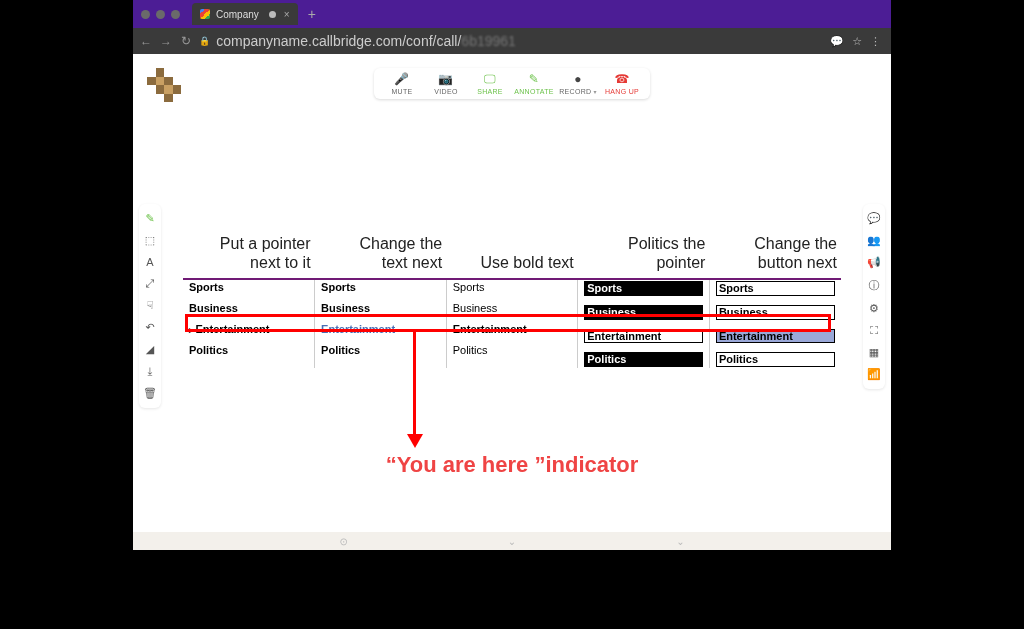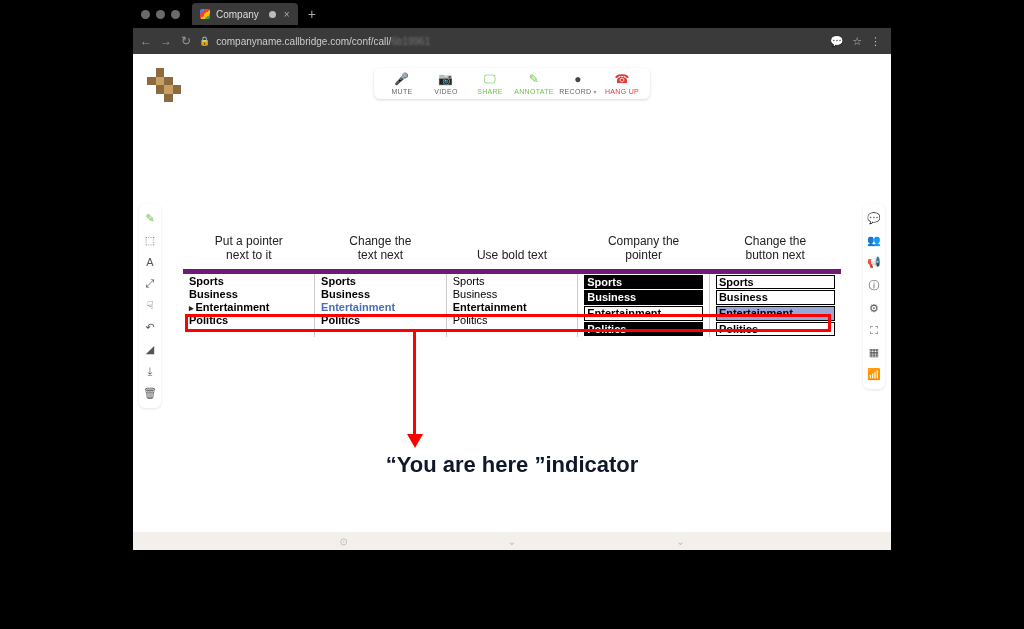--- a/index.html
+++ b/index.html
@@ -1,29 +1,29 @@
 <!DOCTYPE html>
 <html><head>
 <meta charset="utf-8">
 <style>
   * { box-sizing: border-box; margin: 0; padding: 0; }
   html, body { width: 1024px; height: 629px; background: #000; font-family: Arial, Helvetica, sans-serif; overflow: hidden; }
   .browser { position: absolute; left: 133px; top: 0; width: 758px; height: 550px; background: #fff; display: flex; flex-direction: column; }
-  .titlebar { height: 28px; background: #000000; display: flex; align-items: center; gap: 4px; padding: 0 8px; }
+  .titlebar { height: 28px; background: #4c1d95; display: flex; align-items: center; gap: 4px; padding: 0 8px; }
   .traffic { display: flex; gap: 6px; margin-right: 8px; }
   .dot { width: 9px; height: 9px; border-radius: 50%; background: #6a6a6a; }
   .tab { display: flex; align-items: center; gap: 6px; background: #3a3a3a; height: 22px; padding: 0 8px; font-size: 10px; color: #ddd; border-radius: 4px 4px 0 0; }
   .tab .favicon { width: 10px; height: 10px; background: linear-gradient(135deg,#4285f4 25%,#ea4335 25% 50%,#fbbc05 50% 75%,#34a853 75%); border-radius: 2px; }
   .tab .record { width: 7px; height: 7px; background: #bbb; border-radius: 50%; margin-left: 4px; }
   .tab .close { font-size: 10px; color: #aaa; margin-left: 2px; }
   .newtab { color: #aaa; font-size: 14px; margin-left: 6px; }
   .addrbar { height: 26px; background: #3a3a3a; display: flex; align-items: center; padding: 0 6px; gap: 6px; }
   .navbtn { color: #999; font-size: 12px; width: 14px; text-align: center; }
   .lock { color: #ccc; font-size: 9px; }
-  .url { font-size: 10px; color: #ccc; white-space: nowrap; }
+  .url { font-size: 14px; color: #ccc; white-space: nowrap; }
   .url .blur { color: #777; filter: blur(1px); }
   .addr-right { margin-left: auto; display: flex; gap: 8px; color: #bbb; font-size: 11px; }
   .kebab { padding-right: 4px; }
 
   .content { flex: 1; position: relative; background: #fff; }
   .logo { position: absolute; left: 14px; top: 14px; width: 34px; height: 34px; display: grid; grid-template-columns: repeat(4,1fr); grid-template-rows: repeat(4,1fr); gap: 0; }
   .logo span { background: #c9a063; }
   .logo span.d { background: #8b6b3e; }
   .logo span.e { background: transparent; }
 
@@ -37,36 +37,36 @@
   .caret { font-size: 6px; color: #999; margin-left: 2px; }
 
   .sidebar-l, .sidebar-r { position: absolute; top: 150px; background: #fff; border-radius: 6px; box-shadow: 0 1px 3px rgba(0,0,0,.1); width: 22px; display: flex; flex-direction: column; align-items: center; gap: 9px; padding: 8px 0; }
   .sidebar-l { left: 6px; }
   .sidebar-r { right: 6px; }
   .sicon { font-size: 11px; color: #555; }
   .sicon.green { color: #6cc24a; }
 
   .slide { position: absolute; left: 50px; right: 50px; top: 180px; }
   .grid { width: 100%; border-collapse: collapse; table-layout: fixed; }
-  .grid th { font-size: 12px; font-weight: 400; color: #222; text-align: center; padding: 0 4px 6px; vertical-align: bottom; border-bottom: 5px solid #701a75; line-height: 1.2; }
+  .grid th { font-size: 16px; font-weight: 400; color: #222; text-align: right; padding: 0 4px 6px; vertical-align: bottom; border-bottom: 2px solid #701a75; line-height: 1.2; }
   .grid td { font-size: 11px; padding: 1px 6px; vertical-align: top; border-right: 1px solid #ccc; }
   .grid td:last-child { border-right: none; }
-  .cell-list { display: flex; flex-direction: column; gap: 1px; }
+  .cell-list { display: flex; flex-direction: column; gap: 9px; }
   .ptr::before { content: "▸"; font-size: 9px; margin-right: 2px; color: #222; }
   .blue-text { color: #4a6fb5; font-weight: 700; }
   .bold { font-weight: 700; }
   .revbtn { display: block; background: #000; color: #fff; border: 1px solid #000; padding: 0 2px; font-weight: 700; font-size: 11px; line-height: 1.15; }
   .revbtn.sel { background: #fff; color: #000; }
   .colbtn { display: block; background: #fff; border: 1px solid #000; padding: 0 2px; font-weight: 700; font-size: 11px; line-height: 1.15; }
   .colbtn.sel { background: #9aa8d8; }
 
   .red-box { position: absolute; border: 3px solid #ff0000; left: 52px; width: 646px; top: 260px; height: 18px; pointer-events: none; }
   .arrow-wrap { position: absolute; left: 280px; top: 278px; width: 3px; height: 104px; background: #ff0000; }
   .arrow-head { position: absolute; left: 274px; top: 380px; width: 0; height: 0; border-left: 8px solid transparent; border-right: 8px solid transparent; border-top: 14px solid #ff0000; }
-  .caption { position: absolute; left: 0; right: 0; top: 398px; text-align: center; color: #0f172a; font-weight: 700; font-size: 22px; }
+  .caption { position: absolute; left: 0; right: 0; top: 398px; text-align: center; color: #ef4444; font-weight: 700; font-size: 22px; }
 
   .footer { position: absolute; left: 0; right: 0; bottom: 0; height: 18px; background: #f3f0eb; display: flex; align-items: center; justify-content: center; gap: 160px; color: #bbb; font-size: 10px; }
 </style>
 </head>
 <body>
 
 <div class="browser">
   <div class="titlebar">
     <div class="traffic">
       <div class="dot"></div>
@@ -173,21 +173,21 @@
             <col>
             <col>
             <col>
             <col>
           </colgroup>
         <thead>
           <tr>
             <th><span>Put a pointer</span><br><span>next to it</span></th>
             <th><span>Change the</span><br><span>text next</span></th>
             <th><span>Use bold text</span></th>
-            <th><span>Company the</span><br><span>pointer</span></th>
+            <th><span>Politics the</span><br><span>pointer</span></th>
             <th><span>Change the</span><br><span>button next</span></th>
           </tr>
         </thead>
         <tbody>
           <tr>
             <td>
                 <div class="cell-list">
               <span class="bold">Sports</span>
               <span class="bold">Business</span>
               <span class="bold ptr">Entertainment</span>

